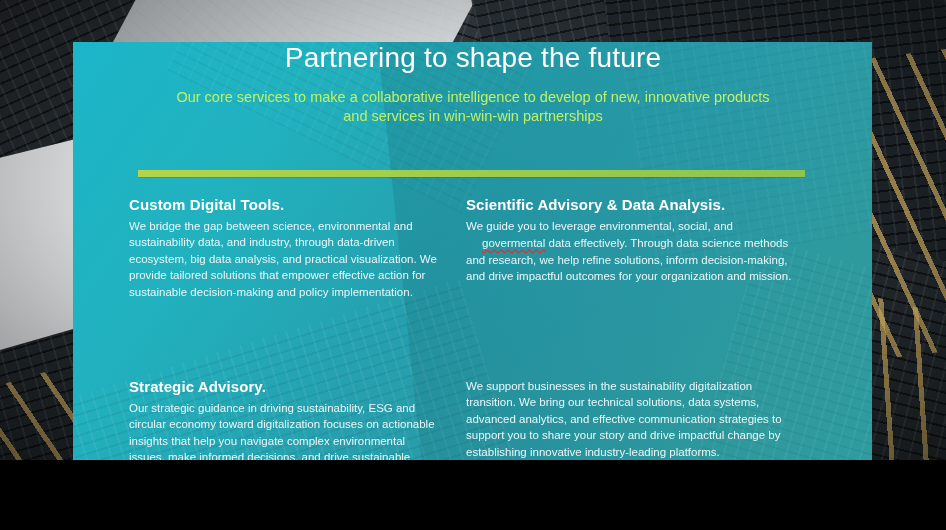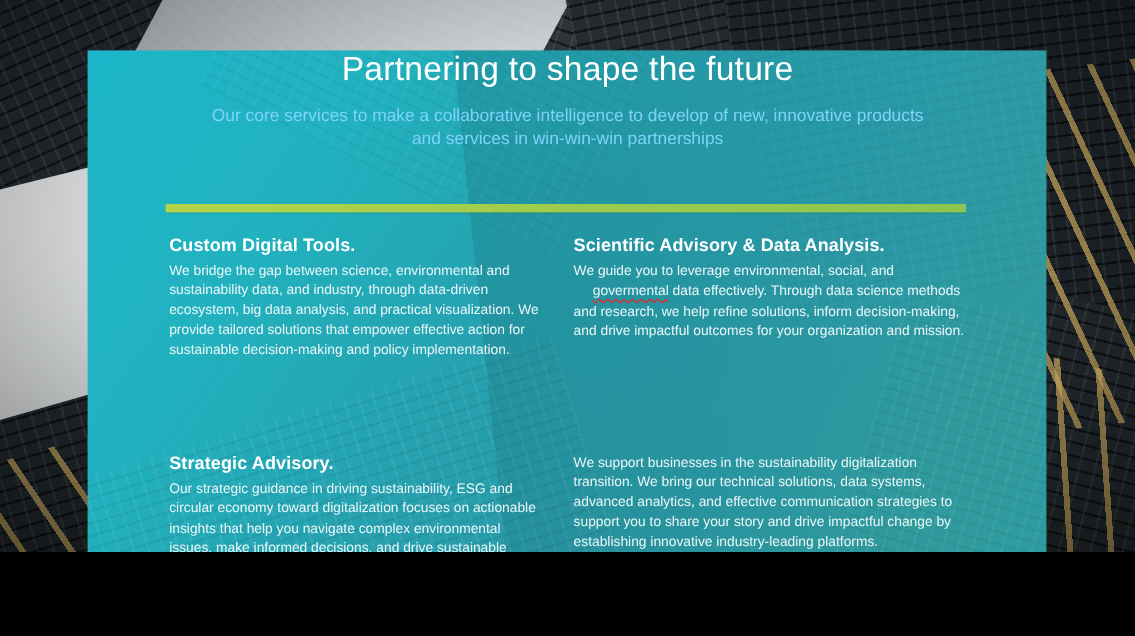--- a/index.html
+++ b/index.html
@@ -130,41 +130,41 @@
     text-align: center;
   }
   .title {
     color: #ffffff;
     font-size: 28px;
     font-weight: 400;
     letter-spacing: .2px;
     margin: 0;
   }
   .subtitle {
-    color: #7dd3fc;
+    color: #bef264;
     font-size: 14.5px;
     font-weight: 400;
     line-height: 19px;
     margin: 14px auto 0;
     width: 600px;
   }
   .divider {
     position: absolute;
     left: 138px;
     top: 170px;
     width: 667px;
     height: 7px;
     background: linear-gradient(90deg, #b4d44a 0%, #9ccb4d 55%, #8ec44f 100%);
     box-shadow: 0 1px 0 rgba(0,0,0,.10);
   }
 
   
   .cols {
     position: absolute;
-    left: 141px;
+    left: 129px;
     top: 196px;
     width: 665px;
     display: grid;
     grid-template-columns: 309px 1fr;
     column-gap: 41px;
     row-gap: 26px;
     gap: 28px;
   }
   .card-h {
     color: #ffffff;

